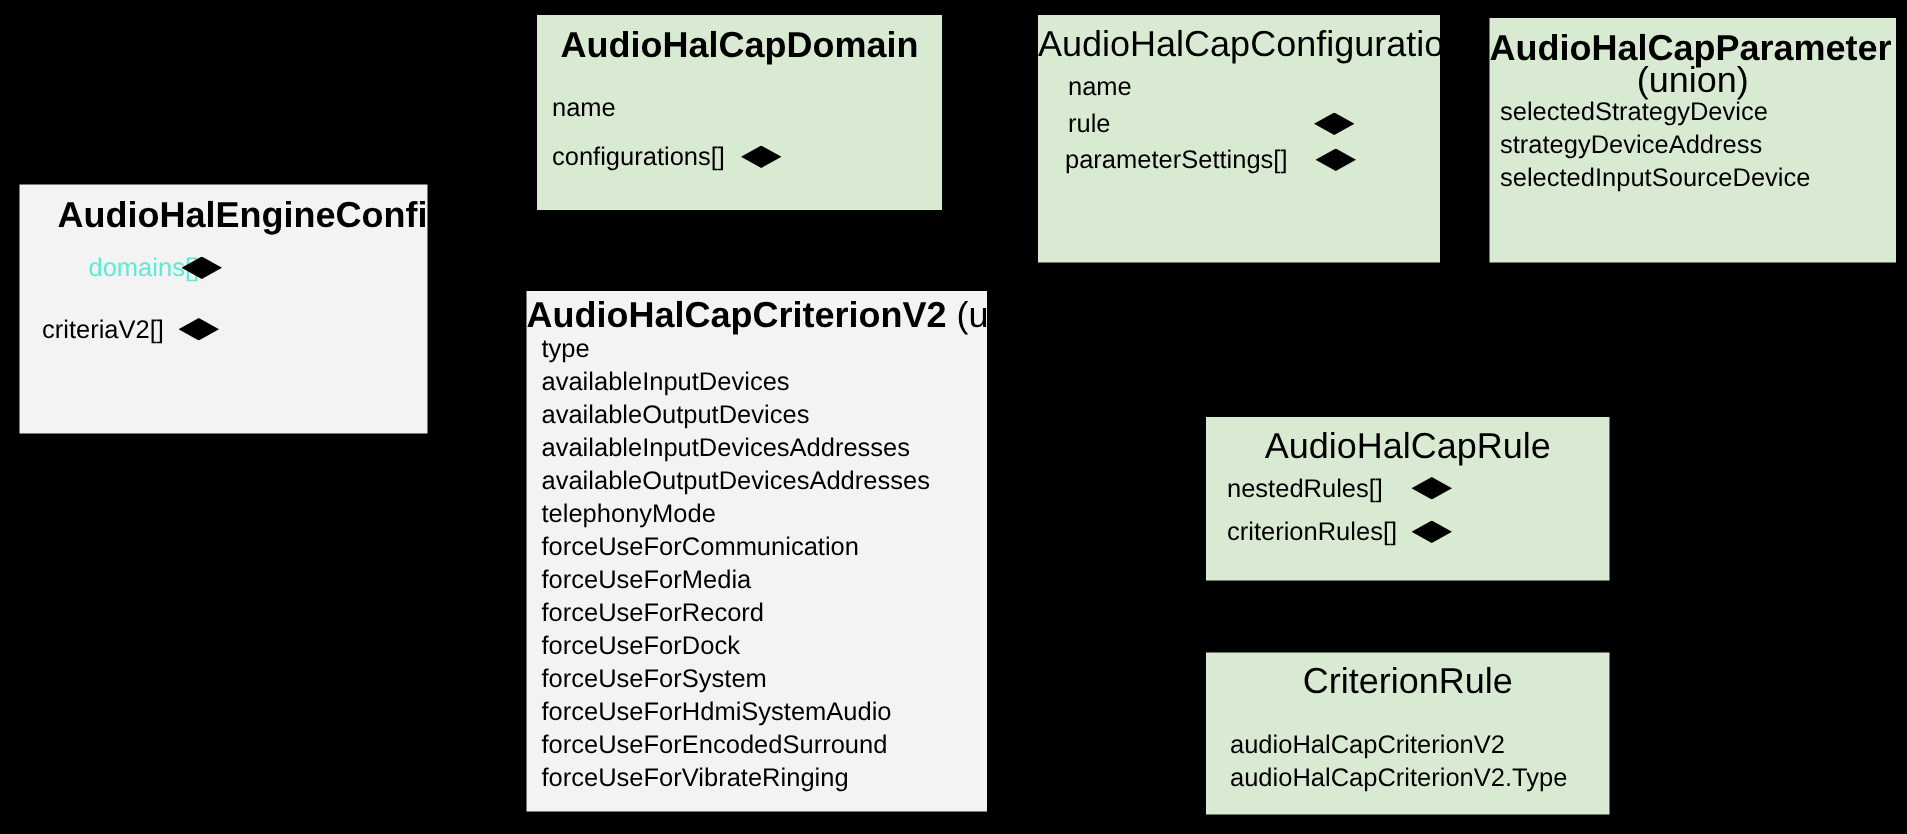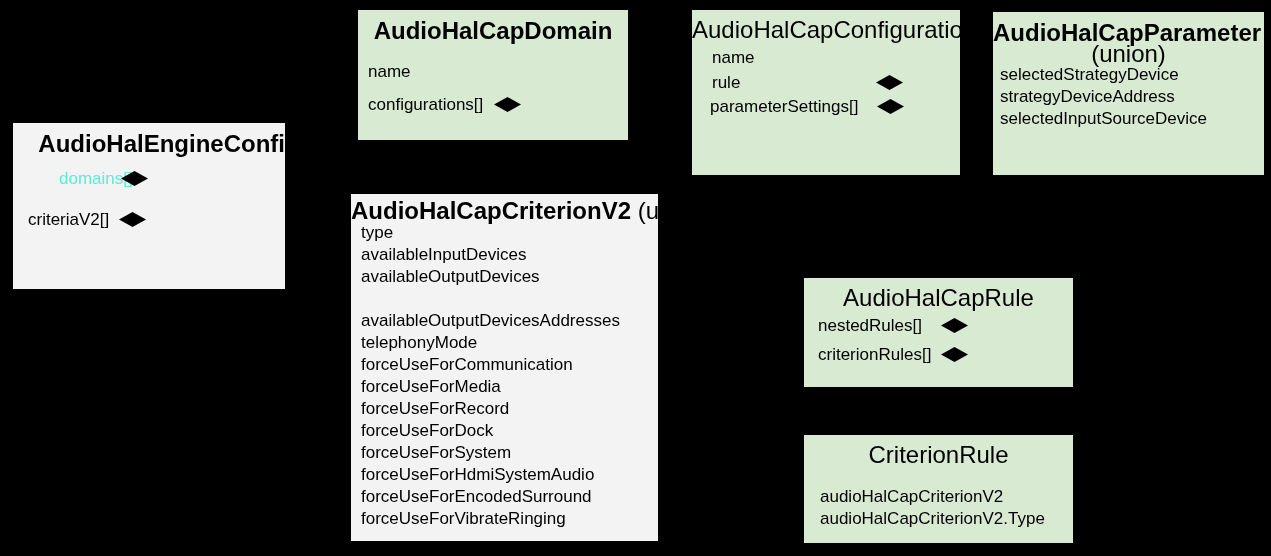--- a/index.html
+++ b/index.html
@@ -56,20 +56,21 @@
     <div class="txt title" style="left: 993px; top: 22px; width: 226px; color: rgb(0, 0, 0);"><span class="bold">AudioHalCapParameter</span></div>
     <div class="txt title" style="left: 993px; top: 43px; width: 271px; color: rgb(0, 0, 0);">(union)</div>
     <div class="txt" style="left: 1000px; top: 64px; color: rgb(0, 0, 0);">selectedStrategyDevice</div>
     <div class="txt" style="left: 1000px; top: 86px; color: rgb(0, 0, 0);">strategyDeviceAddress</div>
     <div class="txt" style="left: 1000px; top: 108px; color: rgb(0, 0, 0);">selectedInputSourceDevice</div>
     <div class="box" style="left: 351px; top: 194px; width: 307px; height: 347px; background: rgb(243, 243, 243);"></div>
     <div class="txt title" style="left: 351px; top: 200px; width: 307px; color: rgb(0, 0, 0);"><span class="bold">AudioHalCapCriterionV2</span> <span>(union)</span></div>
     <div class="txt" style="left: 361px; top: 222px; color: rgb(0, 0, 0);">type</div>
     <div class="txt" style="left: 361px; top: 244px; color: rgb(0, 0, 0);">availableInputDevices</div>
     <div class="txt" style="left: 361px; top: 266px; color: rgb(0, 0, 0);">availableOutputDevices</div>
+    <div class="txt" style="left: 361px; top: 288px; color: rgb(0, 0, 0);">availableInputDevicesAddresses</div>
     <div class="txt" style="left: 361px; top: 310px; color: rgb(0, 0, 0);">availableOutputDevicesAddresses</div>
     <div class="txt" style="left: 361px; top: 332px; color: rgb(0, 0, 0);">telephonyMode</div>
     <div class="txt" style="left: 361px; top: 354px; color: rgb(0, 0, 0);">forceUseForCommunication</div>
     <div class="txt" style="left: 361px; top: 376px; color: rgb(0, 0, 0);">forceUseForMedia</div>
     <div class="txt" style="left: 361px; top: 398px; color: rgb(0, 0, 0);">forceUseForRecord</div>
     <div class="txt" style="left: 361px; top: 420px; color: rgb(0, 0, 0);">forceUseForDock</div>
     <div class="txt" style="left: 361px; top: 442px; color: rgb(0, 0, 0);">forceUseForSystem</div>
     <div class="txt" style="left: 361px; top: 464px; color: rgb(0, 0, 0);">forceUseForHdmiSystemAudio</div>
     <div class="txt" style="left: 361px; top: 486px; color: rgb(0, 0, 0);">forceUseForEncodedSurround</div>
     <div class="txt" style="left: 361px; top: 508px; color: rgb(0, 0, 0);">forceUseForVibrateRinging</div>

